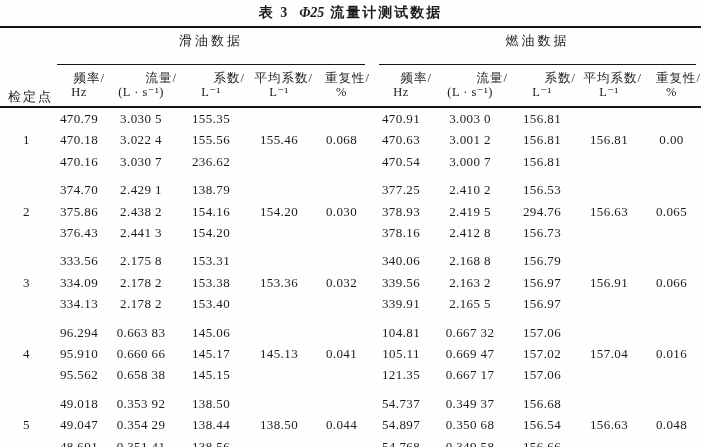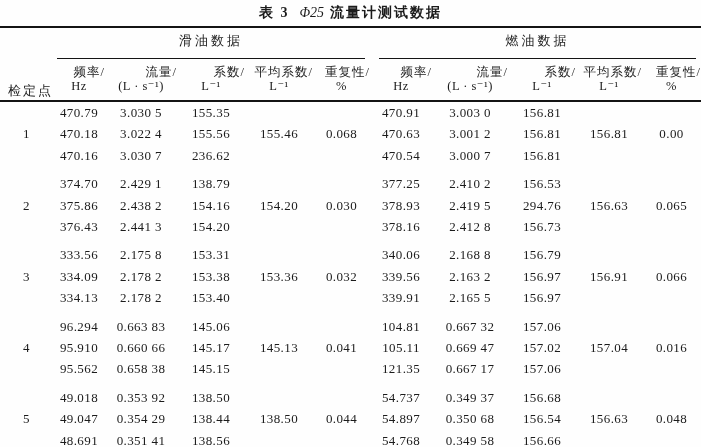--- a/index.html
+++ b/index.html
@@ -7,36 +7,36 @@
     width: 701px; height: 447px; background: #fefefe;
     font-family: "Liberation Serif", "DejaVu Serif", serif;
     color: #1b1b1b; position: relative; overflow: hidden;
     box-sizing: border-box;
   }
   .title {
     height: 22px; padding-top: 4px; text-align: center;
     font-size: 14px; letter-spacing: 1px; white-space: nowrap;
   }
   .title .t-label { font-weight: bold; margin-right: 10px; letter-spacing: 2px; margin-top: 36px; }
-  .title .t-model { font-weight: normal; font-style: italic; margin-right: 6px; letter-spacing: 0; }
+  .title .t-model { font-weight: bold; font-style: italic; margin-right: 6px; letter-spacing: 0; }
   .title .t-rest { letter-spacing: 2px; font-weight: bold; }
 
   table.data {
     width: 701px; table-layout: fixed; border-collapse: collapse;
     border-top: 2.2px solid #141414; border-bottom: 2.2px solid #141414;
   }
   th, td { padding: 0; font-weight: normal; text-align: center; overflow: visible; }
 
   
   th.point-head {
     border-bottom: 2.2px solid #141414;
     font-size: 13px; letter-spacing: 2px; vertical-align: middle; text-align: right;
   }
   tr.group-row th { vertical-align: bottom; }
-  .group-span { font-size: 13px; letter-spacing: 3px; padding: 4px 0 8px; border-bottom: 1.3px solid #141414; }
+  .group-span { font-size: 13px; letter-spacing: 3px; padding: 4px 0 14px; border-bottom: 1.3px solid #141414; }
   .group-span.left  { margin: 0 5px 0 4px; }
   .group-span.right { margin: 0 5px 0 9px; }
   tr.col-row th { border-bottom: 2.2px solid #141414; padding: 6px 0 7px; vertical-align: middle; }
   .h1 { font-size: 12.5px; letter-spacing: 1px; line-height: 14px; text-align: right; }
   .h2 { font-size: 12.5px; letter-spacing: 0.5px; line-height: 14px; margin-top: 0; }
 
   
   tbody td { font-size: 13px; height: 21.4px; line-height: 21.4px; letter-spacing: 0.4px; white-space: nowrap; }
   tr.gap td { height: 7px; line-height: 7px; }
 </style>

